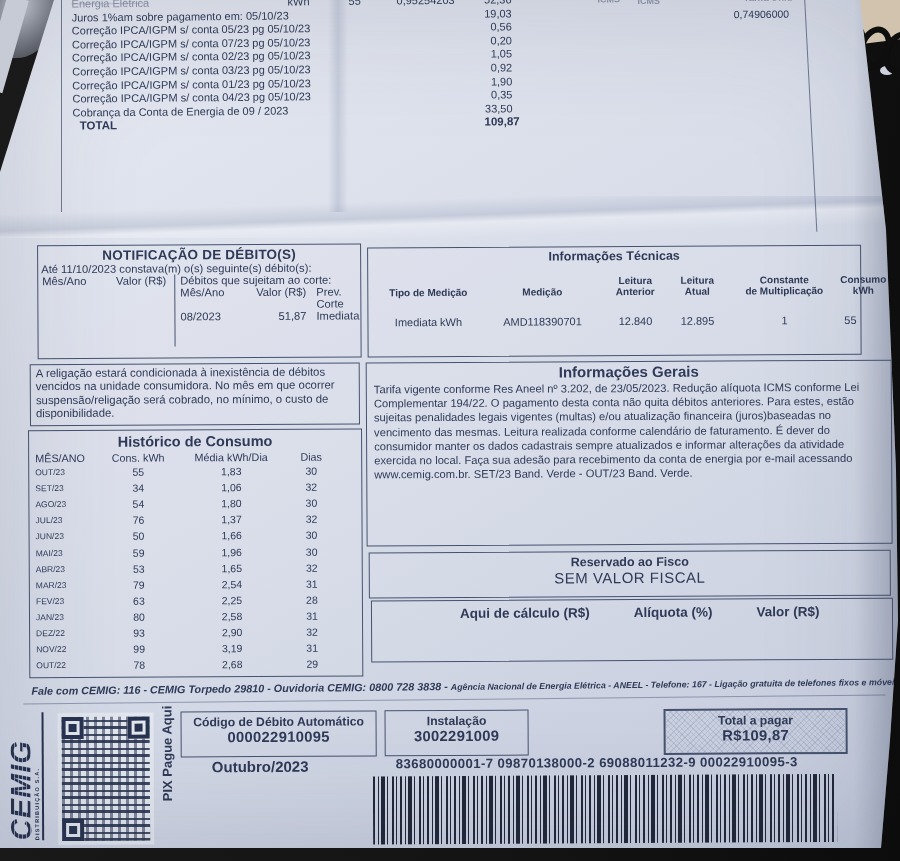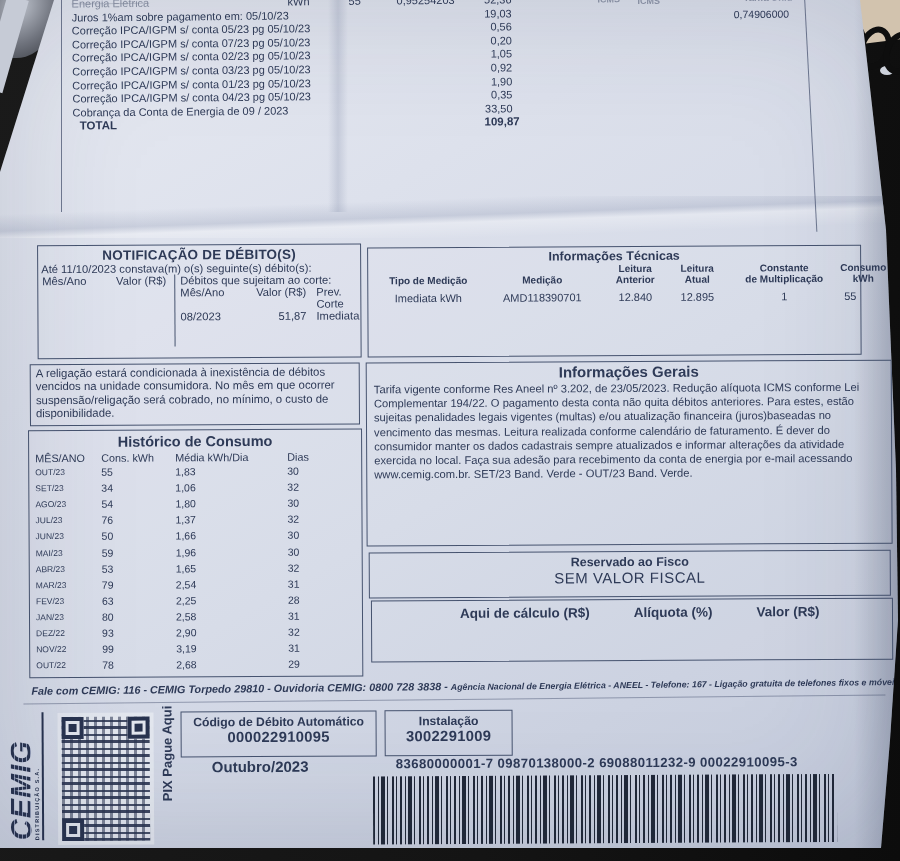--- a/index.html
+++ b/index.html
@@ -63,34 +63,34 @@
   .notif-grid{display:grid;grid-template-columns:56px 66px 1fr;column-gap:4px;font-size:11.2px;}
   .notif-grid .r{text-align:right;}
   .notif-grid .p{padding-left:6px;}
 
   
   .tec{left:368px;top:247px;width:492px;height:108px;}
   .tec .btitle{font-size:12.5px;padding-top:2px;}
   .tec-grid{display:grid;grid-template-columns:112px 124px 62px 62px 112px 1fr;align-items:end;}
   .tec-grid.hdr{font-weight:bold;font-size:10px;line-height:10.5px;margin-top:1px;}
   .tec-grid.row{font-size:11px;margin-top:6px;}
-  .tec-grid span{text-align:center;white-space:pre-line;}
+  .tec-grid span{text-align:center;white-space:pre-line;margin-top:12px;}
   .tec-grid span:first-child{text-align:center;padding-left:8px;}
 
   
   .relig{left:30px;top:362px;width:330px;height:62px;font-size:11.4px;line-height:13.3px;
          padding:2px 5px;box-sizing:border-box;}
 
   
   .hist{left:28px;top:428px;width:332px;height:246px;}
   .hist .btitle{font-size:14.5px;padding-top:3px;}
   .hist-grid{display:grid;grid-template-columns:72px 74px 112px 48px;align-items:center;}
   .hist-grid.hdr{font-size:10.8px;font-weight:normal;margin-top:2px;}
   .hist-grid.hdr span{font-size:10.8px;}
-  .hist-grid span{text-align:left;}
+  .hist-grid span{text-align:center;}
   .hist-grid span:first-child{text-align:left;padding-left:6px;}
   .hist-grid.drow{height:16.1px;font-size:10.5px;}
   .hist-grid.drow span:first-child{font-size:8.5px;}
 
   
   .gerais{left:366px;top:362px;width:524px;height:182px;}
   .gerais .btitle{font-size:15px;padding-top:1px;}
   .gerais .gtext{font-size:11.2px;line-height:14.2px;padding:1px 7px;}
 
   
@@ -112,21 +112,21 @@
 
   
   .paybox{position:absolute;top:710px;height:46px;border:1.7px solid #46536f;text-align:center;
           box-sizing:border-box;}
   .paybox .plabel{font-size:12.2px;font-weight:bold;padding-top:3px;}
   .paybox .pvalue{font-size:14.8px;font-weight:bold;letter-spacing:.3px;}
   .paybox.hatch{border-width:2px;
      background-image:repeating-linear-gradient(45deg,rgba(90,105,140,.16) 0 1px,rgba(0,0,0,0) 1px 4px),
                       repeating-linear-gradient(-45deg,rgba(90,105,140,.16) 0 1px,rgba(0,0,0,0) 1px 4px);}
   .pb-codigo{left:179px;width:196px;}
-  .pb-inst{left:383px;width:128px;}
+  .pb-inst{left:383px;width:144px;}
   .pb-venc{left:520px;width:114px;}
   .pb-total{left:662px;width:184px;}
   .pay-month{position:absolute;left:210px;top:757px;font-size:15px;font-weight:bold;}
   .pay-digits{position:absolute;left:394px;top:756px;font-size:13.2px;font-weight:bold;
               letter-spacing:.4px;white-space:nowrap;}
   .barcode{position:absolute;left:371px;top:776px;width:464px;height:68px;
      background:repeating-linear-gradient(90deg,
        #202838 0 2px,rgba(0,0,0,0) 2px 5px,
        #202838 5px 6px,rgba(0,0,0,0) 6px 8px,
        #202838 8px 12px,rgba(0,0,0,0) 12px 14px,
@@ -391,20 +391,24 @@
       <div class="footer-rule"></div>
 
       <div class="paybox pb-codigo">
         <div class="plabel">Código de Débito Automático</div>
         <div class="pvalue">000022910095</div>
       </div>
       <div class="paybox pb-inst">
         <div class="plabel">Instalação</div>
         <div class="pvalue">3002291009</div>
       </div>
+      <div class="paybox hatch pb-total">
+        <div class="plabel">Total a pagar</div>
+        <div class="pvalue">R$109,87</div>
+      </div>
       <div class="pay-month">Outubro/2023</div>
       <div class="pay-digits">83680000001-7 09870138000-2 69088011232-9 00022910095-3</div>
       <div class="barcode"></div>
 
       <div class="qr">
         <div class="qr-noise">
           <div class="qr-finder qf-tl"></div>
           <div class="qr-finder qf-tr"></div>
           <div class="qr-finder qf-bl"></div>
         </div>

